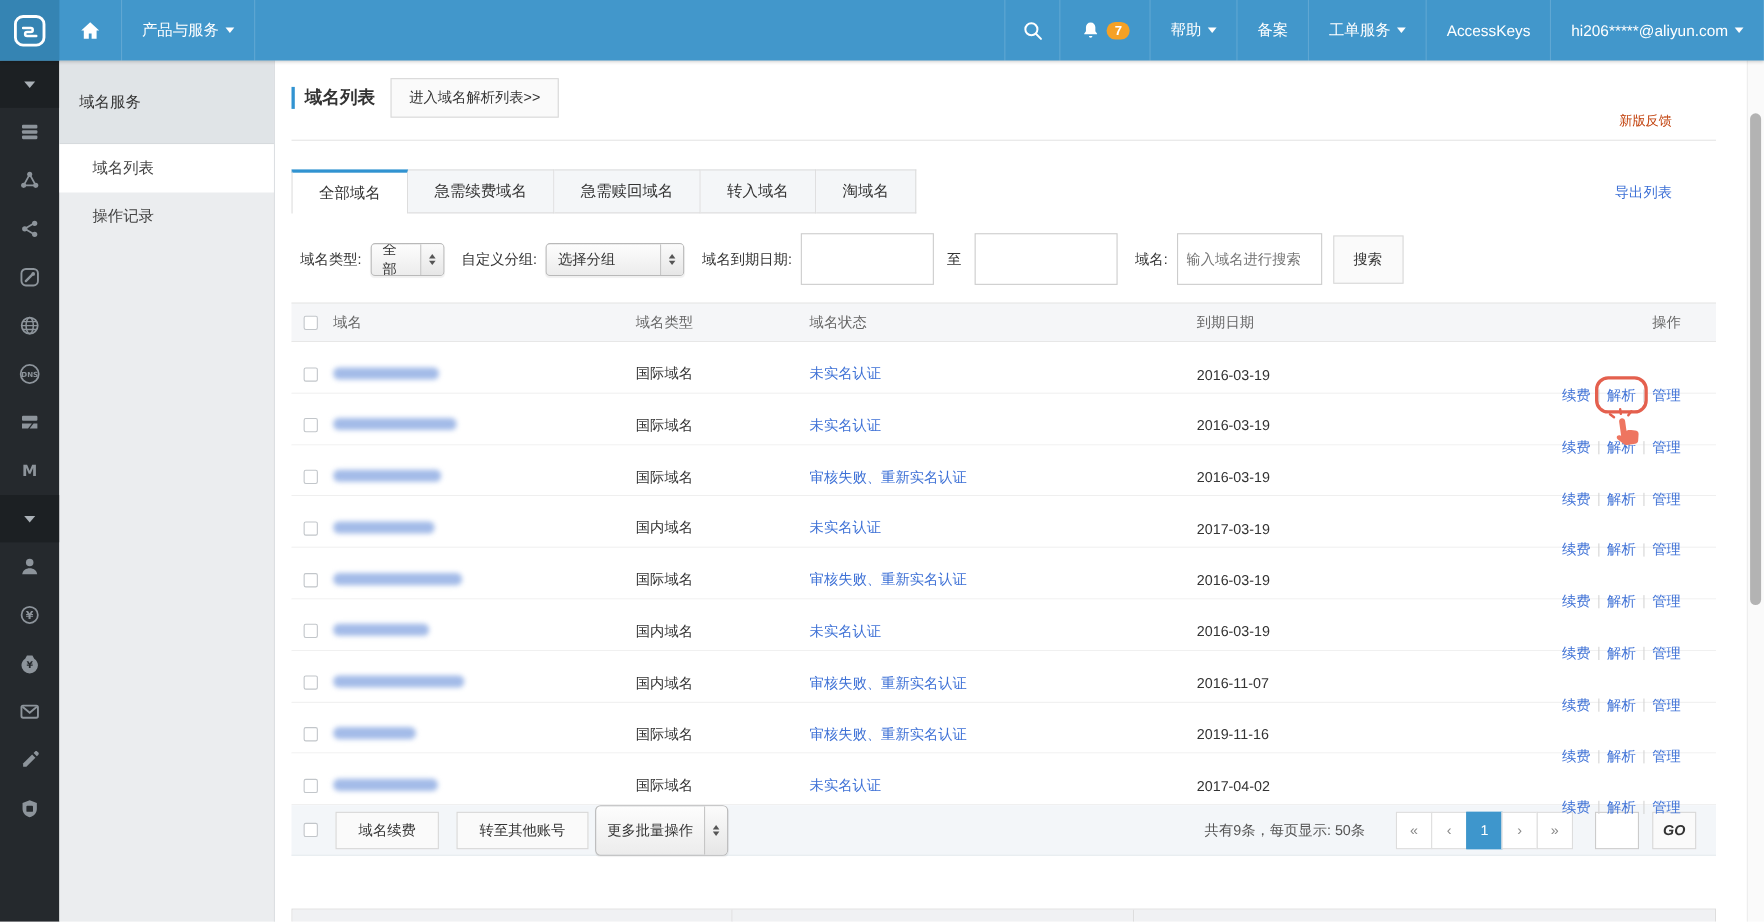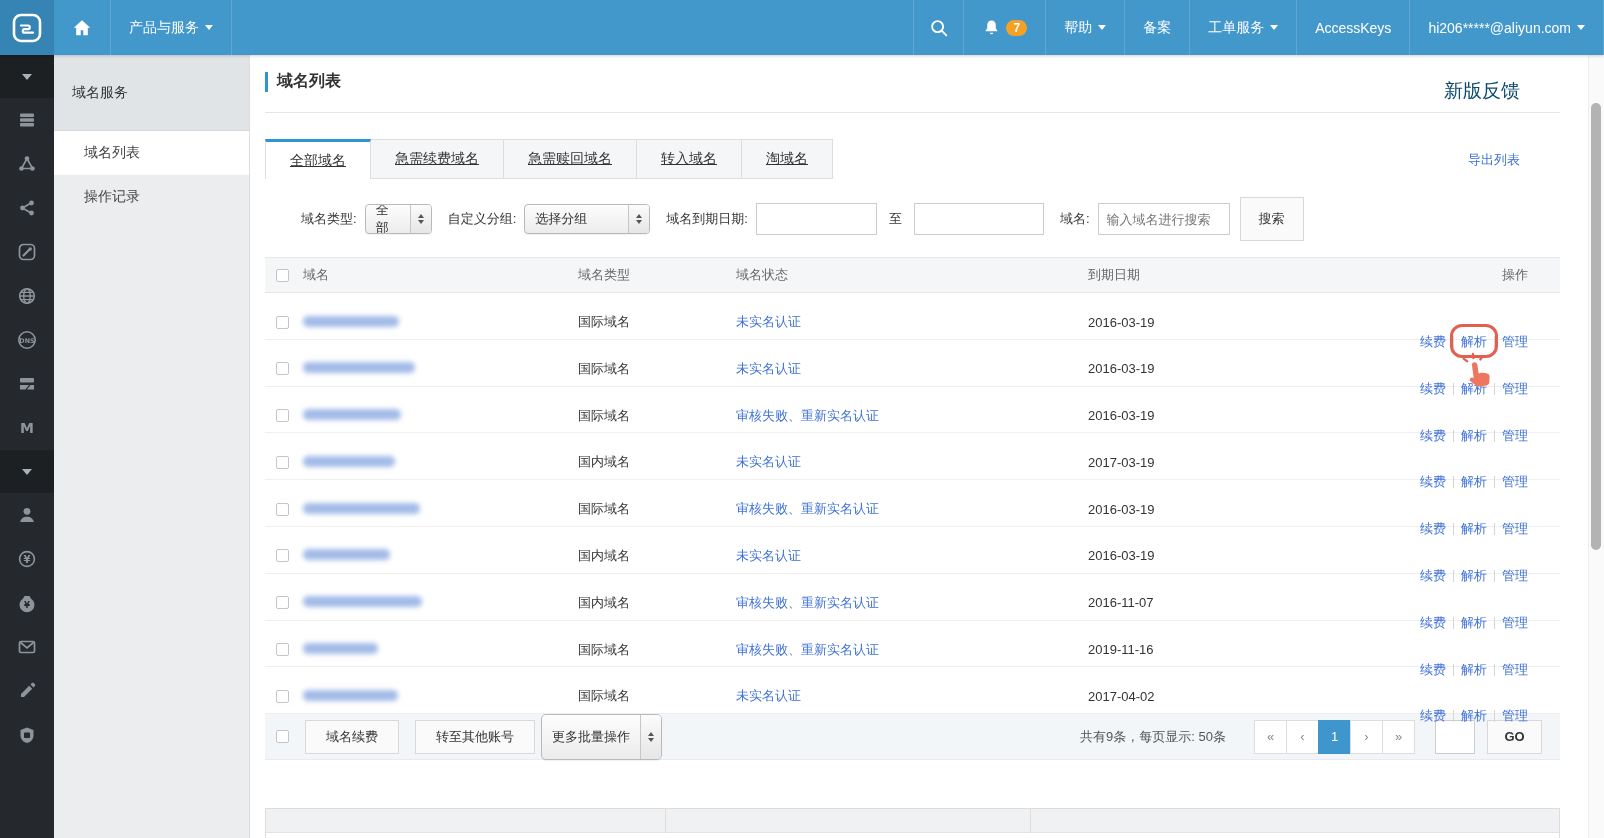--- a/index.html
+++ b/index.html
@@ -34,36 +34,36 @@
 
   
   .content { position:absolute; top:55px; bottom:0; left:250px; right:16px; background:#fff; overflow:hidden; }
   .container { margin-left:15px; width:1295px; }
 
   .page-head { position:relative; padding:16px 0 20px 0; border-bottom:1px solid #e5e5e5; display:flex; align-items:center; }
   .title-bar { width:3px; height:20px; background:#3193d1; margin-right:9px; }
   .page-title { font-size:16px; color:#333; }
   .btn { display:inline-block; border:1px solid #d8d8d8; background:#fafafa; color:#333; font-size:13px; padding:8px 16px; cursor:pointer; text-align:center; }
   .enter-dns { margin-left:14px; }
-  .feedback { position:absolute; right:40px; bottom:8px; color:#0c4a6e; font-size:19px; }
-
-  .tabs-row { margin-top:26px; position:relative; display:flex; align-items:flex-end;text-decoration:underline; }
+  .feedback { position:absolute; right:40px; bottom:8px; color:#c2410c; font-size:12px; }
+
+  .tabs-row { margin-top:26px; position:relative; display:flex; align-items:flex-end; }
   .tab { height:40px; display:flex; align-items:center; padding:0 24px; background:#f4f6f8; border:1px solid #ddd; border-left:none; font-size:14px; color:#333; cursor:pointer; }
   .tab.first { border-left:1px solid #ddd; }
   .tab.active { background:#fff; border-top:3px solid #3193d1; border-bottom:none; }
   .export { position:absolute; right:40px; top:12px; color:#3e71d6; font-size:13px; }
 
   .filter-row { margin-top:18px; display:flex; align-items:center; padding-left:8px; }
-  .flabel { font-size:13px; color:#333; margin-right:8px; white-space:nowrap;margin-left:28px; }
+  .flabel { font-size:13px; color:#333; margin-right:8px; white-space:nowrap; }
   .select { display:inline-flex; align-items:stretch; height:30px; border:1px solid #b9b9b9; border-radius:4px; background:linear-gradient(#fdfdfd,#ececec); box-shadow:0 1px 1px rgba(0,0,0,.06); cursor:pointer; overflow:hidden; }
   .select .val { display:flex; align-items:center; padding:0 10px; font-size:13px; color:#333; }
   .select .arrows { width:21px; border-left:1px solid #c6c6c6; display:flex; flex-direction:column; align-items:center; justify-content:center; gap:2px; background:linear-gradient(#fbfbfb,#e6e6e6); }
   .tri-up-s { width:0; height:0; border-left:3.5px solid transparent; border-right:3.5px solid transparent; border-bottom:4.5px solid #555; }
   .tri-dn-s { width:0; height:0; border-left:3.5px solid transparent; border-right:3.5px solid transparent; border-top:4.5px solid #555; }
-  .tinput { height:32px; border:1px solid #ccc; background:#fff; padding:0 8px; font-size:13px; font-family:inherit; color:#333; outline:none; }
+  .tinput { height:47px; border:1px solid #ccc; background:#fff; padding:0 8px; font-size:13px; font-family:inherit; color:#333; outline:none; }
   .search-btn { height:44px; padding:0 18px; margin-left:10px; }
 
   
   .dtable { margin-top:16px; }
   .thead, .trow, .tfoot-bar { display:grid; grid-template-columns:38px 275px 158px 352px 237px 1fr; align-items:center; }
   .thead { height:36px; background:#f5f6f8; border-top:1px solid #e7e7e7; border-bottom:1px solid #e7e7e7; color:#666; font-size:13px; }
   .trow { height:46.8px; border-bottom:1px solid #efefef; background:#fff; }
   .cb { width:13px; height:13px; border:1px solid #c2c6ca; border-radius:2px; background:#fff; margin-left:11px; cursor:pointer; }
   .col-ops-h { text-align:right; padding-right:32px; }
   .col-ops { display:flex; justify-content:flex-end; align-items:center; padding-right:32px; position:relative;margin-top:40px; }
@@ -80,21 +80,21 @@
   
   .tfoot-bar { display:flex; height:46px; background:#f3f6f9; border-bottom:1px solid #e6ebef; align-items:center; padding-right:18px; }
   .batch-btn { height:34px; padding:0 20px; margin-left:16px; display:flex; align-items:center; }
   .batch-select { height:46px; margin-left:6px; border-radius:5px; }
   .summary { margin-left:auto; color:#555; font-size:13px; }
   .pager { display:flex; margin-left:28px; }
   .pg { width:33px; height:34px; border:1px solid #ddd; background:#fff; display:flex; align-items:center; justify-content:center; color:#8a8a8a; font-size:13px; margin-left:-1px; cursor:pointer; }
   .pg.first { margin-left:0; }
   .pg.active { background:#3e96cc; border-color:#3e96cc; color:#fff; }
   .jump { width:40px; height:34px; margin-left:20px; text-align:center; }
-  .go-btn { width:55px; height:34px; padding:0; margin-left:12px; font-weight:bold; display:flex; align-items:center; justify-content:center; }
+  .go-btn { width:40px; height:34px; padding:0; margin-left:12px; font-weight:bold; display:flex; align-items:center; justify-content:center;font-style:italic; }
 
   
   .bottom-table { margin-top:48px; border:1px solid #ddd; height:70px; display:grid; grid-template-columns:400px 365px 1fr; }
   .bottom-table .cell { background:#f0f1f3; border-right:1px solid #ddd; border-bottom:1px solid #e3e3e3; height:24px; }
   .bottom-table .cell:last-child { border-right:none; }
 
   
   .scroll-track { position:absolute; top:55px; bottom:0; right:0; width:16px; background:#fafafa; border-left:1px solid #ededed; }
   .scroll-thumb { position:absolute; top:48px; right:3px; width:10px; height:447px; background:#b3b3b3; border-radius:6px; cursor:pointer; }
 </style>
@@ -260,20 +260,21 @@
     <span>操作记录</span>
   </div>
 </nav>
 
 <main class="content">
   <div class="container">
 
     <div class="page-head">
       <span class="title-bar"></span>
       <h1 class="page-title">域名列表</h1>
+      <button class="btn enter-dns">进入域名解析列表&gt;&gt;</button>
       <a class="feedback">新版反馈</a>
     </div>
 
     <div class="tabs-row">
       <div class="tab first active">
           <span>全部域名</span>
         </div>
       <div class="tab">
           <span>急需续费域名</span>
         </div>

